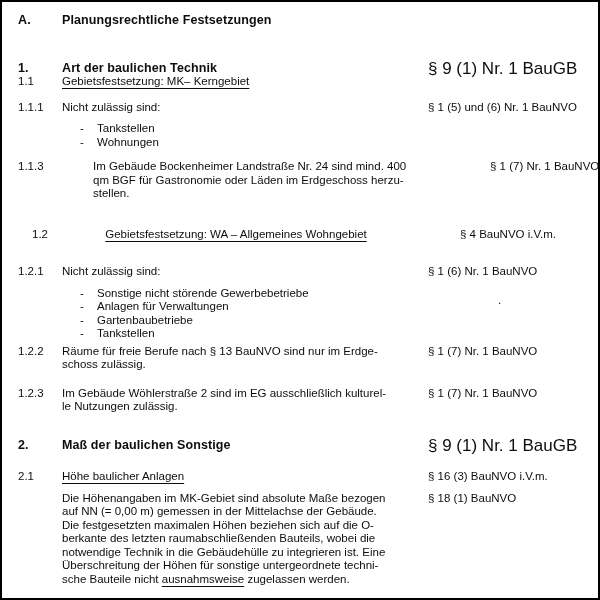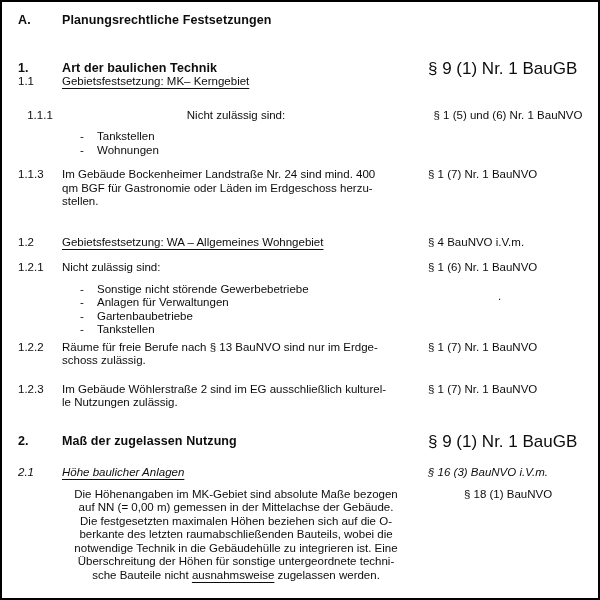--- a/index.html
+++ b/index.html
@@ -33,31 +33,31 @@
   .hrow .ref { font-size: 17px; font-weight: normal; letter-spacing: 0; }
   .u { text-decoration: underline; text-underline-offset: 2.5px; }
   .lines { white-space: pre; }
   .bullets { padding-left: 18px; }
   .bullet { display: flex; }
   .bullet .dash { display: inline-block; width: 17px; flex: 0 0 17px; }
   .stray { padding-left: 70px; margin-top: 8px; line-height: 10px; }
   
   .mt-s1    { margin-top: 34px; }
   .mt-s1_1  { }
-  .mt-s1_1_1{ margin-top: 20px; text-align: center; }
+  .mt-s1_1_1{ margin-top: 12px; }
   .mt-b1    { margin-top: 8px; }
-  .mt-s1_1_3{ margin-top: 11px; }
-  .mt-s1_2  { margin-top: 27px; }
-  .mt-s1_2_1{ margin-top: 12px; }
+  .mt-s1_1_3{ margin-top: 11px; gap: 31px; }
+  .mt-s1_2  { margin-top: 27px; text-align: center; }
+  .mt-s1_2_1{ margin-top: 24px; }
   .mt-b2    { margin-top: 8px; }
   .mt-s1_2_2{ margin-top: 4px; }
   .mt-s1_2_3{ margin-top: 15px; }
   .mt-s2    { margin-top: 25px; }
-  .mt-s2_1  { margin-top: 18px; font-style: italic; }
-  .mt-para  { margin-top: 8px; text-align: center; }
+  .mt-s2_1  { margin-top: 18px; }
+  .mt-para  { margin-top: 8px; }
 </style>
 </head>
 <body>
 
 <div class="page">
 
   <div class="row hrow">
     <div class="num">A.</div>
     <div class="body">Planungsrechtliche Festsetzungen</div>
     <div class="ref"></div>
@@ -149,21 +149,21 @@
 
   <div class="row mt-s1_2_3">
     <div class="num">1.2.3</div>
     <div class="body lines">Im Gebäude Wöhlerstraße 2 sind im EG ausschließlich kulturel-
 le Nutzungen zulässig.</div>
     <div class="ref">§ 1 (7) Nr. 1 BauNVO</div>
   </div>
 
   <div class="row hrow mt-s2">
     <div class="num">2.</div>
-    <div class="body">Maß der zugelassen Nutzung</div>
+    <div class="body">Maß der baulichen Sonstige</div>
     <div class="ref">§ 9 (1) Nr. 1 BauGB</div>
   </div>
 
   <div class="row mt-s2_1">
     <div class="num">2.1</div>
     <div class="body"><span class="u">Höhe baulicher Anlagen</span></div>
     <div class="ref">§ 16 (3) BauNVO i.V.m.</div>
   </div>
 
   <div class="row mt-para">

